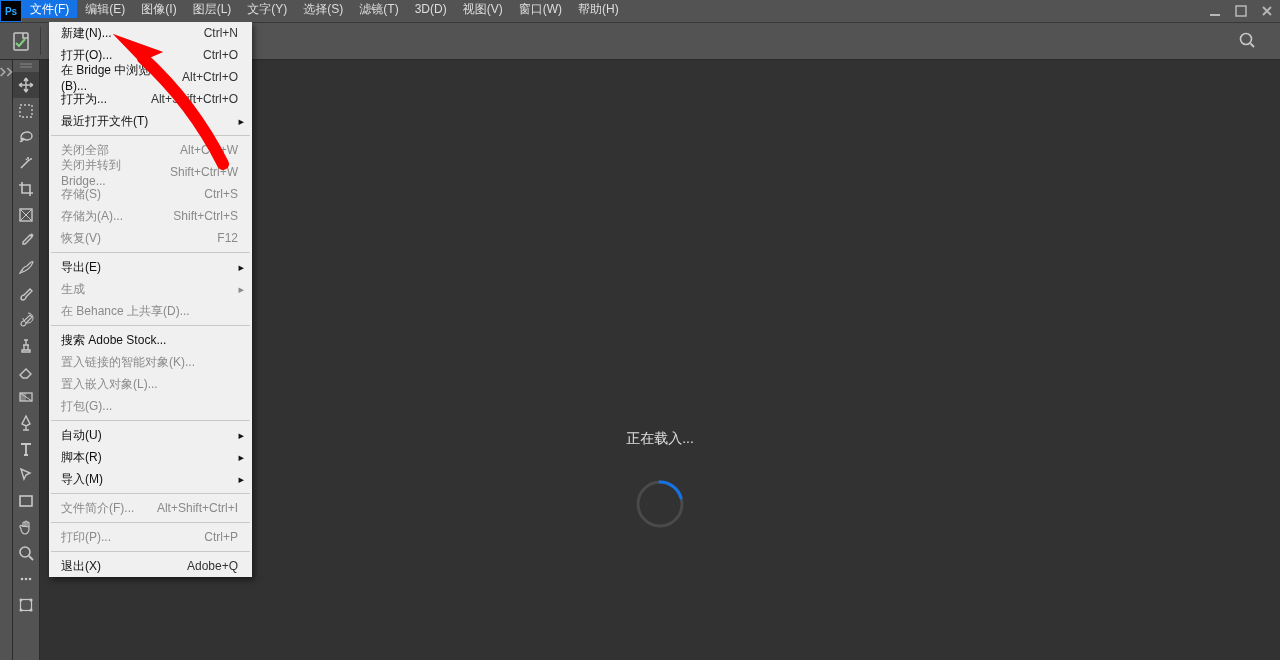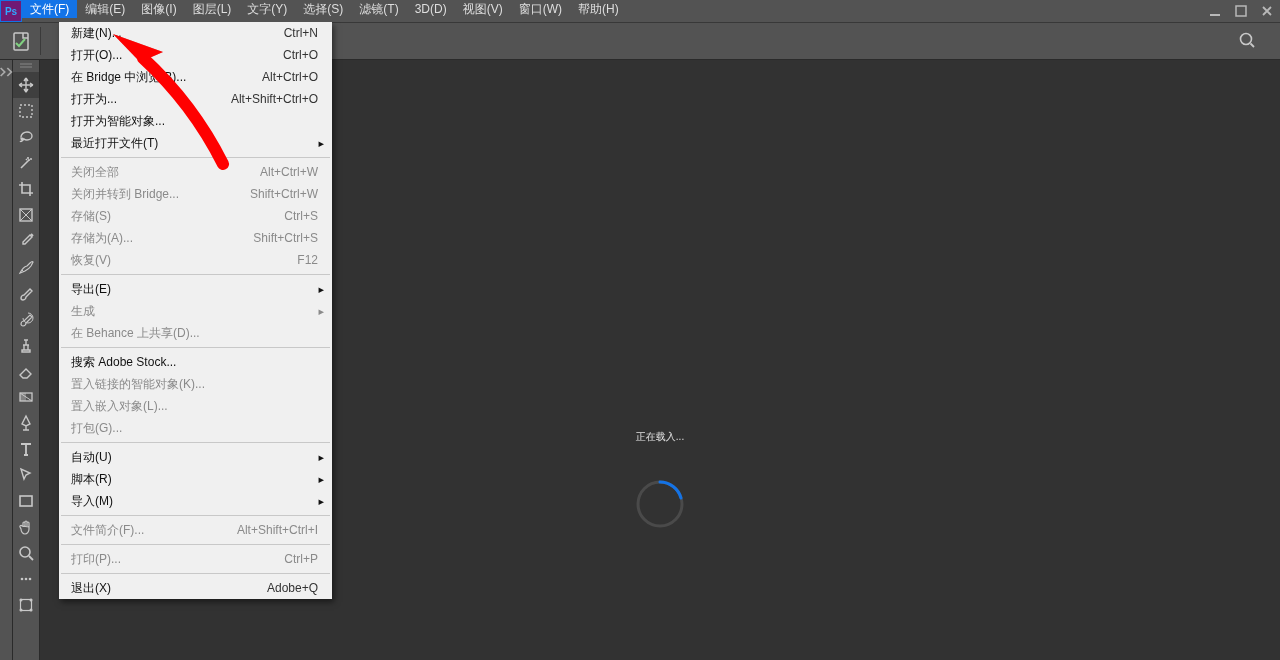--- a/index.html
+++ b/index.html
@@ -1,37 +1,37 @@
 <!DOCTYPE html>
 <html><head>
 <meta charset="utf-8">
 <style>
   html,body{margin:0;padding:0;width:1280px;height:660px;background:#2a2a2a;font-family:"Microsoft YaHei","Segoe UI",Tahoma,sans-serif;font-size:12px;color:#e6e6e6;overflow:hidden;user-select:none}
   .titlebar{height:22px;background:#535353;display:flex;align-items:stretch;position:relative;z-index:5}
-  .ps-badge{width:22px;height:22px;background:#701a75;display:flex;align-items:center;justify-content:center;font-weight:bold;font-size:10px;color:#31a8ff;border:1px solid #1473e6;box-sizing:border-box}
+  .ps-badge{width:22px;height:22px;background:#000000;display:flex;align-items:center;justify-content:center;font-weight:bold;font-size:10px;color:#31a8ff;border:1px solid #1473e6;box-sizing:border-box}
   .menubar{display:flex;align-items:stretch}
   .menubar .menuitem{padding:0 8px;display:flex;align-items:center;height:18px;cursor:default;color:#dedede}
   .menubar .menuitem.active{background:#1373e7;color:#fff}
   .win-controls{position:absolute;right:0;top:0;display:flex;height:22px}
   .win-controls .btn{width:26px;height:22px;display:flex;align-items:center;justify-content:center;color:#b8b8b8}
   .options-bar{height:38px;background:#535353;border-top:1px solid #383838;border-bottom:1px solid #2a2a2a;display:flex;align-items:center;box-sizing:border-box}
   .options-bar .doc-icon{margin-left:6px;width:30px;height:30px;display:flex;align-items:center;justify-content:center;color:#c8c8c8}
   .options-bar .sep{width:1px;height:28px;background:#3a3a3a;margin:0 4px}
   .options-bar .search{margin-left:auto;margin-right:24px;color:#c8c8c8}
   .body{display:flex;height:calc(660px - 22px - 38px)}
   .tool-gutter{width:12px;background:#535353;border-right:1px solid #2a2a2a;display:flex;flex-direction:column;align-items:center;padding-top:4px;gap:6px;color:#aaa}
   .toolbox{width:26px;background:#535353;display:flex;flex-direction:column;align-items:center;border-right:1px solid #2a2a2a}
   .toolbox .tool{width:26px;height:26px;display:flex;align-items:center;justify-content:center;color:#c8c8c8;position:relative}
   .toolbox .tool.selected{background:#3f3f3f}
   .canvas-area{flex:1;background:#323232;position:relative}
-  .loading-text{position:absolute;left:50%;top:370px;transform:translateX(-50%);color:#e0e0e0;font-size:10px}
+  .loading-text{position:absolute;left:50%;top:370px;transform:translateX(-50%);color:#e0e0e0;font-size:14px}
   .spinner{position:absolute;left:50%;top:418px;transform:translateX(-50%);width:52px;height:52px}
   .spinner .ring{stroke:#4a4a4a;stroke-width:3;fill:none}
   .spinner .arc{stroke:#1473e6;stroke-width:3;fill:none;stroke-linecap:round}
-  .dropdown{position:absolute;left:59px;top:22px;width:273px;background:#f0f0f0;color:#111;box-shadow:2px 3px 6px rgba(0,0,0,.5);z-index:4}
+  .dropdown{position:absolute;left:49px;top:22px;width:203px;background:#f0f0f0;color:#111;box-shadow:2px 3px 6px rgba(0,0,0,.5);z-index:4}
   .dropdown .row{display:flex;align-items:center;height:22px;padding:0 14px 0 12px;justify-content:space-between;position:relative}
   .dropdown .row.disabled{color:#8a8a8a}
   .dropdown .sep-row{height:1px;padding:0;margin:3px 2px;background:#c8c8c8}
   .dropdown .sub::after{content:"▸";position:absolute;right:8px;font-size:11px}
   .dropdown .shortcut{color:#333;margin-left:18px;font-size:12px}
   .dropdown .row.disabled .shortcut{color:#8a8a8a}
   .arrow-pointer{position:absolute;left:113px;top:34px;z-index:10;pointer-events:none}
   .arrow-pointer svg{display:block}
   
   svg.icon{width:16px;height:16px}
@@ -245,23 +245,20 @@
       <span class="shortcut">Ctrl+O</span>
     </div>
     <div class="row">
       <span>在 Bridge 中浏览(B)...</span>
       <span class="shortcut">Alt+Ctrl+O</span>
     </div>
     <div class="row">
       <span>打开为...</span>
       <span class="shortcut">Alt+Shift+Ctrl+O</span>
     </div>
-    <div class="row">
-      <span>打开为智能对象...</span>
-    </div>
     <div class="row sub">
       <span>最近打开文件(T)</span>
     </div>
     <div class="sep-row"></div>
     <div class="row disabled">
       <span>关闭全部</span>
       <span class="shortcut">Alt+Ctrl+W</span>
     </div>
     <div class="row disabled">
       <span>关闭并转到 Bridge...</span>

